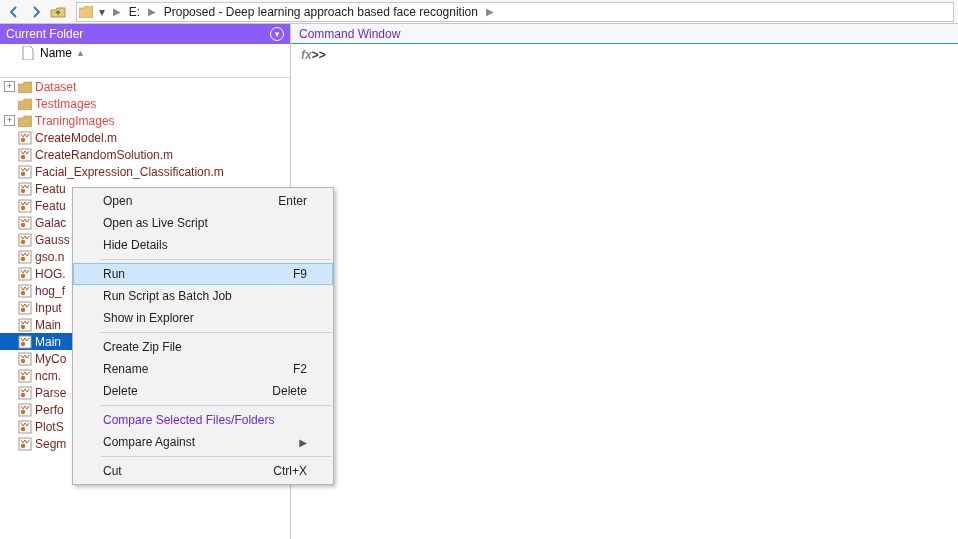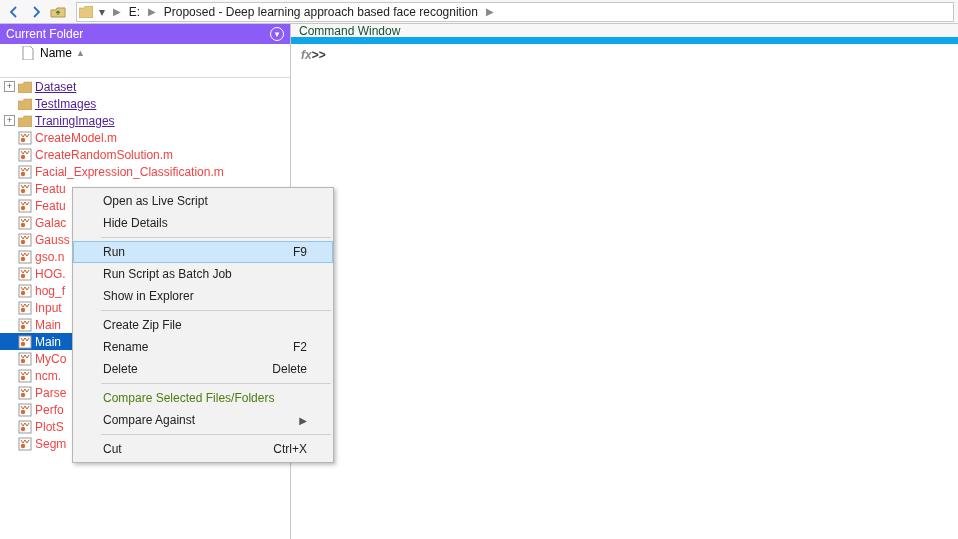--- a/index.html
+++ b/index.html
@@ -30,35 +30,35 @@
 
 
 .tree { flex: 1; overflow: hidden; background:#fff; }
 .row { display: flex; align-items: center; height: 17px; padding-left: 4px; gap: 2px; white-space: nowrap; }
 .row .sq { width: 11px; height: 11px; border: 1px solid #999; color: #555; font-size: 9px; line-height:9px; text-align:center; visibility: hidden; }
 .row .sq.show { visibility: visible; }
 .row .ico { width: 16px; height: 14px; display:flex; align-items:center; justify-content:center; }
 .row .ico.folder svg path { fill:#dab56a; }
 .row .ico.mfile svg rect { fill:#fff; stroke:#999; }
 .row .ico.mfile svg circle { fill:#d86b2b; }
-.row .lbl { color: #ef4444; }
-.row.folder .lbl { color: #4c1d95; text-decoration: underline; }
+.row .lbl { color: #7f1d1d; }
+.row.folder .lbl { color: #ef4444; }
 .row.selected { background: #0a63c2; }
 .row.selected .lbl { color: #fff; }
 
 
-.cmd-hdr { height: 20px; border-bottom: 7px solid #0ea5e9; display:flex; align-items:center; padding:0 8px; color:#14532d; background:#f7f7f7; }
+.cmd-hdr { height: 20px; border-bottom: 1px solid #0ea5e9; display:flex; align-items:center; padding:0 8px; color:#6d28d9; background:#f7f7f7; }
 .cmd-body { flex:1; padding:4px 10px; display:flex; color:#3b3b3b;font-weight:bold; }
 .cmd-body .fx { font-style: italic; color:#888; }
 
 
 .ctx { position: absolute; left: 72px; top: 163px; width: 262px; background:#f2f2f2; border:1px solid #b5b5b5; box-shadow:2px 2px 4px rgba(0,0,0,.25); padding:2px 0; z-index:10; }
 .ctx .mi { display:flex; align-items:center; justify-content:space-between; height:22px; padding:0 26px 0 30px; color:#222; }
 .ctx .mi.hover { background:#cfe7fb; outline:1px solid #8cc5ee; outline-offset:-1px; }
-.ctx .mi.disabled { color:#4d7c0f; }
+.ctx .mi.disabled { color:#6d28d9; }
 .ctx .sep { height:1px; background:#d0d0d0; margin:3px 2px 3px 28px; }
 .ctx .mi .sub { color:#555; font-size:10px; }
 
 
 .wm { position:absolute; left:-2px; top:22px; height:500px; width:40px; pointer-events:none; z-index:20; }
 .wm span { position:absolute; left:0; bottom:0; transform-origin:left bottom; transform: rotate(-90deg) translateY(6px); color:#e46fa0; opacity:.55; font-size:34px; font-family: "Times New Roman", serif; letter-spacing:2px; white-space:nowrap; }
 </style>
 </head>
 <body>
 
@@ -344,20 +344,24 @@
                 <circle cx="5" cy="9" r="2.2" fill="#d86b2b"></circle>
                 <path d="M3 3l2 3 2-3 2 3 2-3" fill="none" stroke="#c85a20" stroke-width="1"></path>
               </svg>
             </span>
             <span class="lbl">Segm</span>
           </div>
         </div>
 
       <div class="ctx" id="ctx">
           <div class="mi">
+            <span>Open</span>
+            <span>Enter</span>
+          </div>
+          <div class="mi">
             <span>Open as Live Script</span>
           </div>
           <div class="mi">
             <span>Hide Details</span>
           </div>
           <div class="sep"></div>
           <div class="mi hover">
             <span>Run</span>
             <span>F9</span>
           </div>

